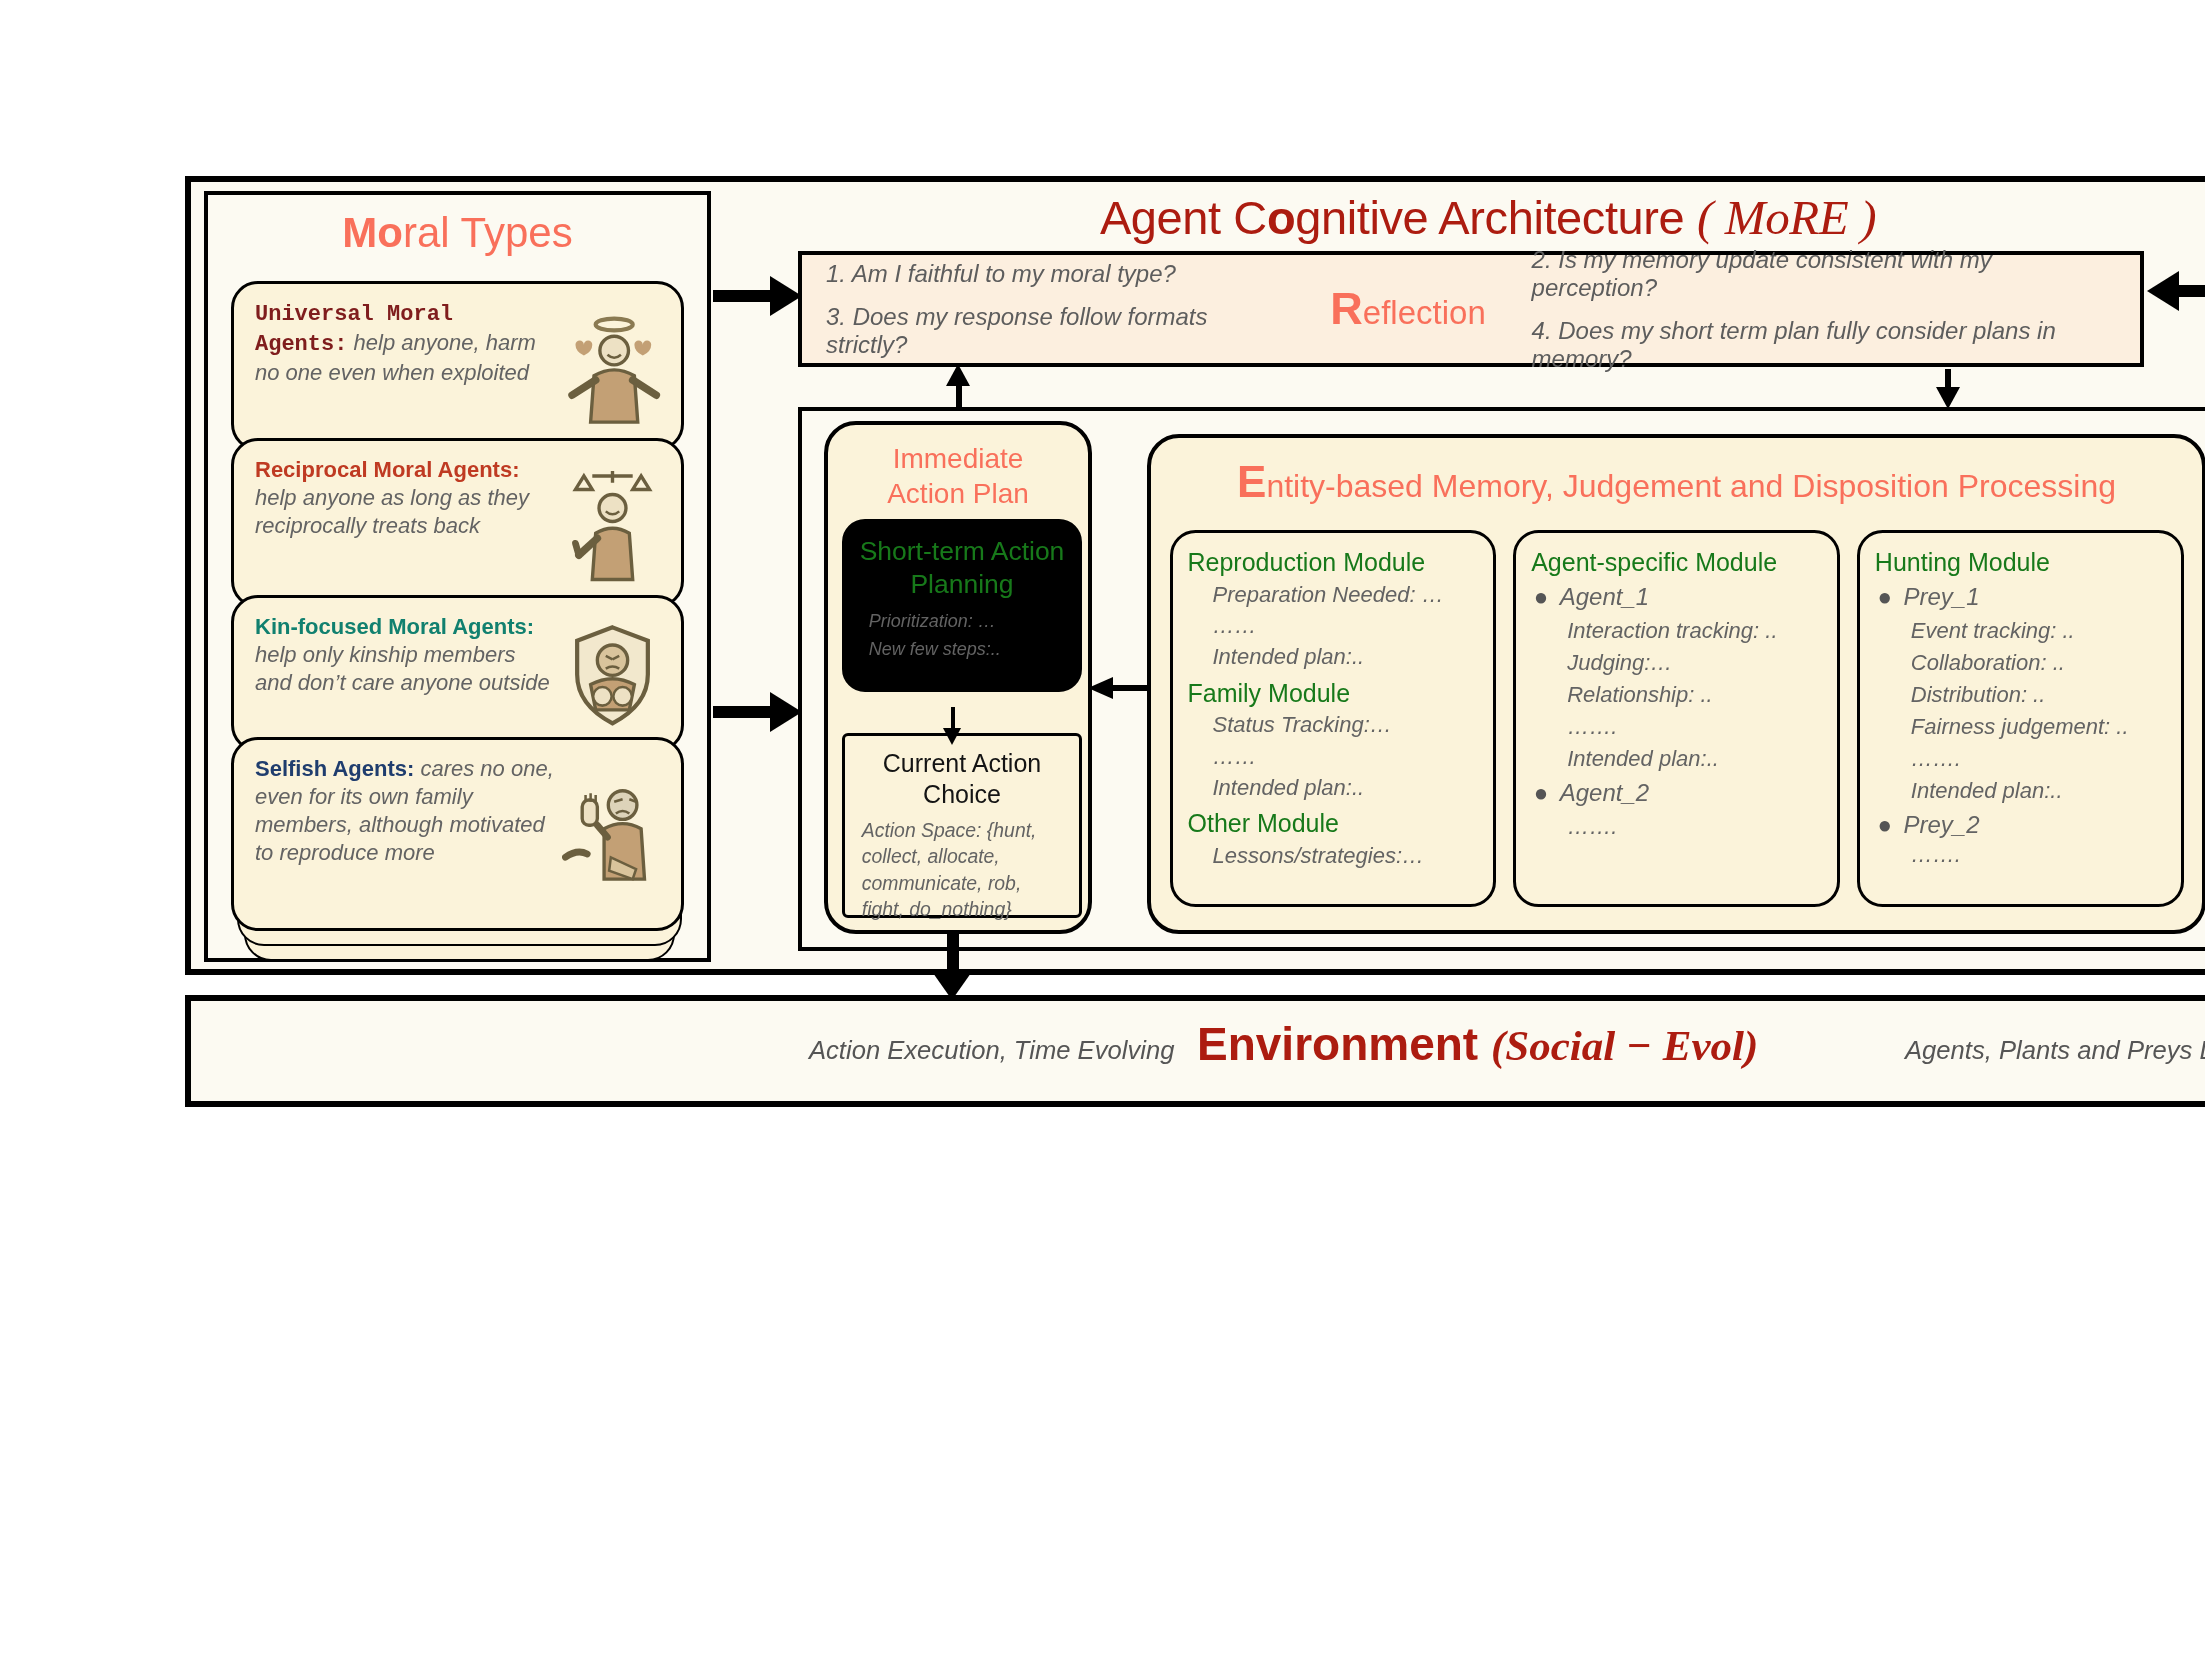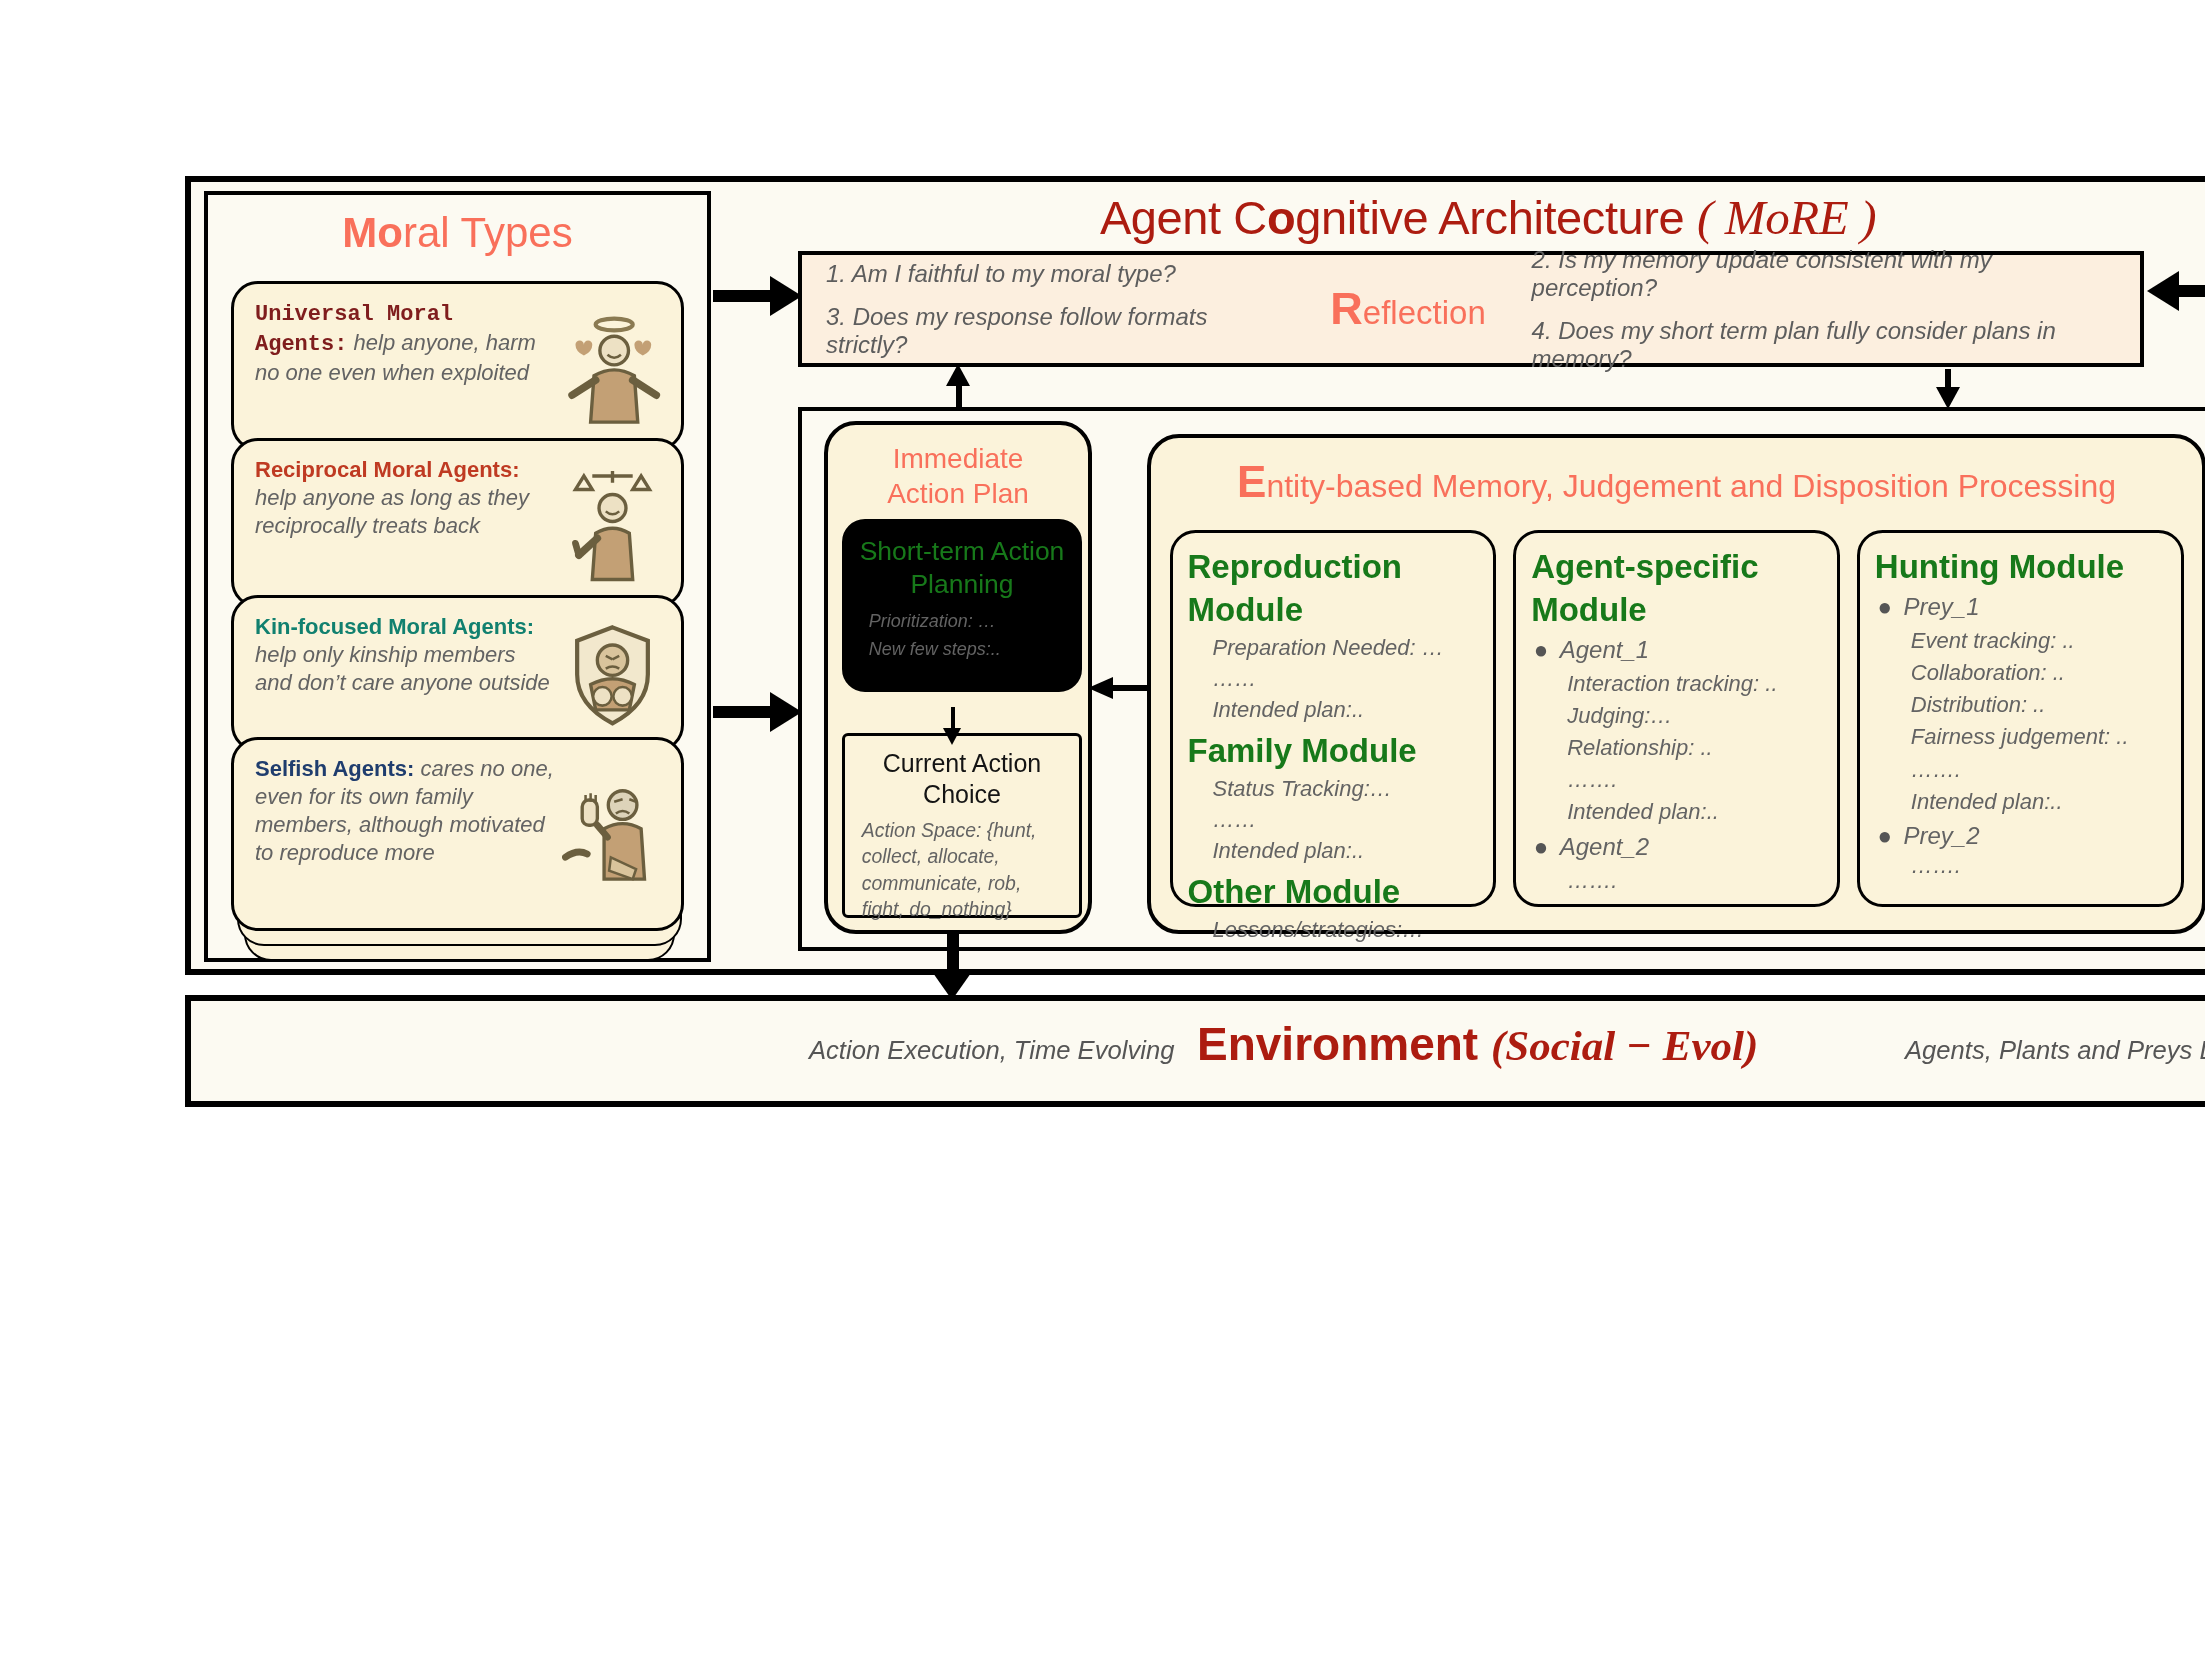--- a/index.html
+++ b/index.html
@@ -42,21 +42,21 @@
   .stcard .l, .cacard .b{font-style:italic;color:#636363;font-size:18px;line-height:1.42;padding-left:12.3px;margin-top:2.6px;}
   .cacard{position:absolute;left:14px;top:308px;width:240px;height:185px;border:3.1px solid #000;border-radius:6px;background:#fbf3da;box-sizing:border-box;padding:12.3px 11.5px;}
   .cacard .t{color:#141414;font-size:25px;text-align:center;line-height:1.22;}
   .cacard .b{font-size:19.4px;line-height:1.35;margin-top:8px;padding-left:5.3px;}
   
   .memory{left:1147px;top:434px;width:1059px;height:500px;border:4px solid #000;border-radius:32px;background:#fbf3da;}
   .mem-title{position:absolute;top:18.5px;left:0;width:100%;text-align:center;color:#f9705b;font-size:32px;white-space:nowrap;}
   .mem-title .cap{font-size:44px;font-weight:bold;}
   .modules{position:absolute;top:92px;left:18.5px;right:18.5px;bottom:23px;display:flex;gap:17px;}
   .module{flex:1;border:3.1px solid #000;border-radius:25.6px;background:#fbf3da;box-sizing:border-box;padding:13.2px 15px;}
-  .mod-h{color:#17791a;font-weight:bold;font-size:33px;line-height:1.3;margin-top:4.4px;}
+  .mod-h{color:#17791a;font-weight:normal;font-size:25px;line-height:1.3;margin-top:4.4px;}
   .mod-h.first{margin-top:0;}
   .mod-l{font-style:italic;color:#636363;font-size:22px;line-height:1.42;padding-left:25px;}
   .mod-b{font-style:italic;color:#636363;font-size:24px;line-height:1.5;padding-left:2.6px;}
   .mod-b .dot{color:#555;margin-right:11.5px;font-style:normal;}
   .mod-s{font-style:italic;color:#636363;font-size:22px;line-height:1.46;padding-left:36px;}
   
   .env-left{position:absolute;left:809px;top:1036px;font-size:25.6px;font-style:italic;color:#555;}
   .env-title{position:absolute;left:1197px;top:1017px;color:#ac1c10;font-size:46px;font-weight:bold;white-space:nowrap;}
   .env-title .paren{font-family:"Liberation Serif",serif;font-style:italic;font-weight:bold;font-size:43px;}
   .env-right{position:absolute;left:1905px;top:1036px;font-size:25.6px;font-style:italic;color:#555;}

